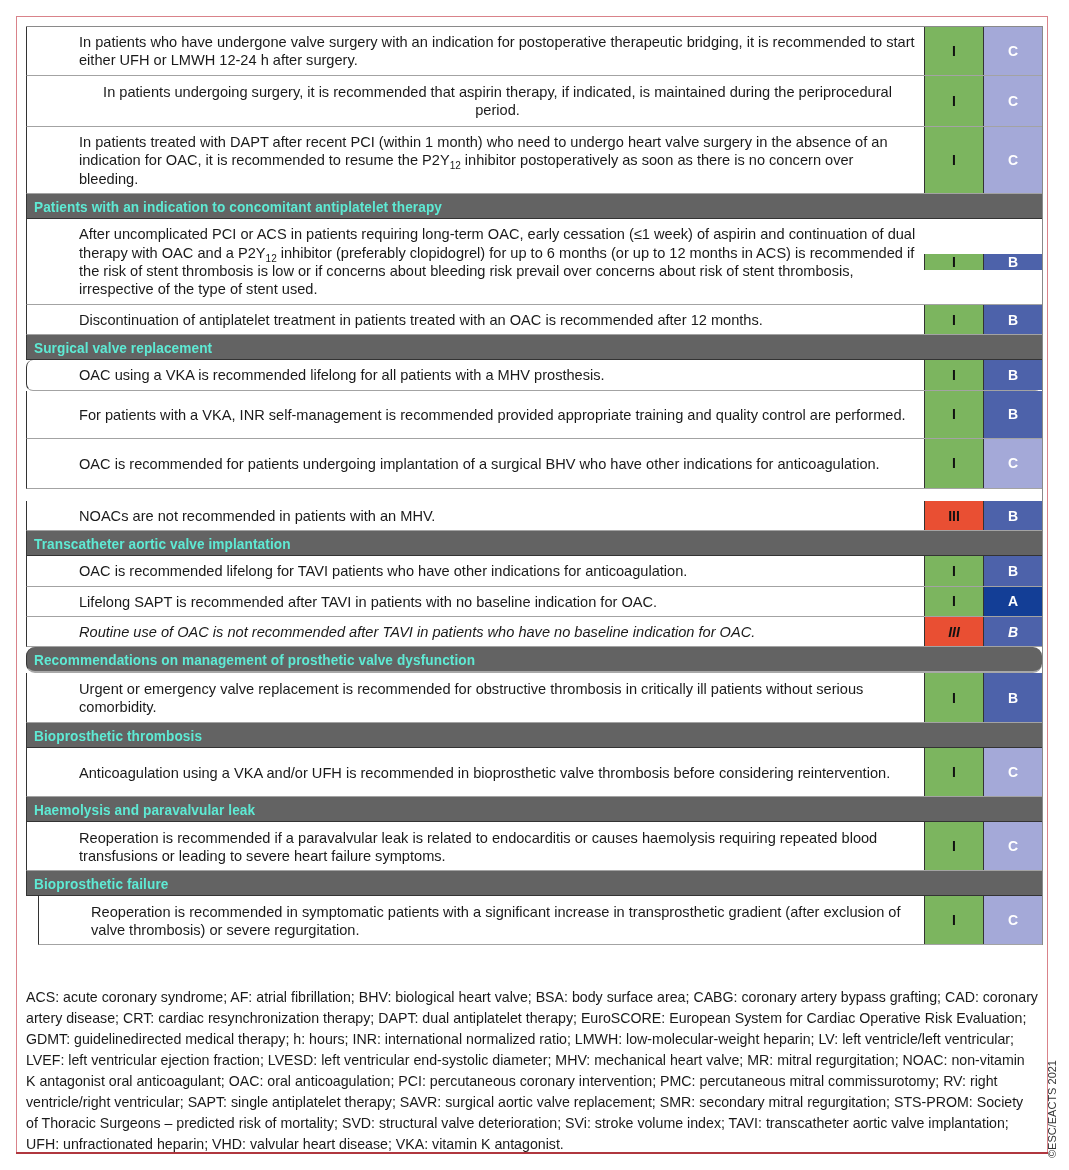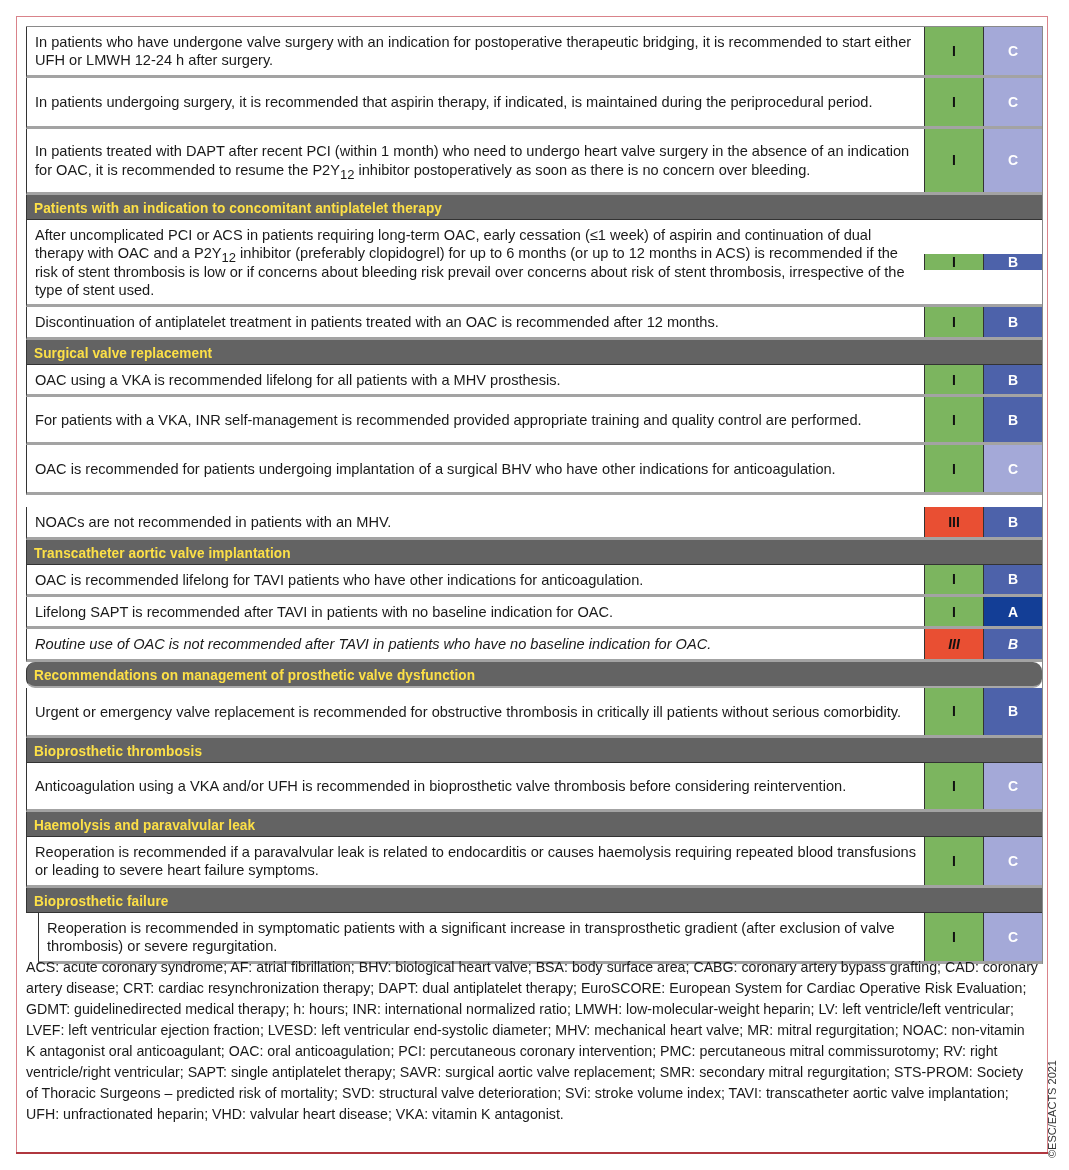--- a/index.html
+++ b/index.html
@@ -3,58 +3,58 @@
 <meta charset="utf-8">
 <style>
   html, body { margin: 0; padding: 0; background: #ffffff; }
   body { width: 1069px; height: 1170px; position: relative; overflow: hidden;
          font-family: "Liberation Sans", sans-serif; color: #1a1a1a; }
   .frame { position: absolute; left: 16px; top: 16px; width: 1032px; height: 1138px;
            border: 1px solid #d9838a; box-sizing: border-box; }
   .frame-bottom { position: absolute; left: 16px; top: 1152px; width: 1032px; height: 2px; background: #b0373f; }
   .table { position: absolute; left: 26px; top: 26px; width: 1016px; border-top: 1px solid #8a8a8a;
            border-right: 1px solid #8a8a8a; }
-  .row { display: flex; border-left: 1px solid #333; border-bottom: 3px solid #a3a3a3; box-sizing: border-box; }
+  .row { display: flex; border-left: 1px solid #333; border-bottom: 1px solid #a3a3a3; box-sizing: border-box; padding-left: 44px; }
   .row .text { flex: 1; background: #fff; padding: 6px 8px 5px 8px; font-size: 14.6px; line-height: 18.4px;
                display: flex; align-items: center; }
   .row .cls { width: 58px; display: flex; align-items: center; justify-content: center;
               font-weight: bold; font-size: 14px; color: #111; border-left: 1px solid #333; }
   .row .lvl { width: 58px; display: flex; align-items: center; justify-content: center;
               font-weight: bold; font-size: 14px; color: #fff; border-left: 1px solid #333; }
   .cls-I { background: #7cb55f; }
   .cls-III { background: #e94f33; }
   .lvl-A { background: #133e96; }
   .lvl-B { background: #4d62aa; }
   .lvl-C { background: #a4a9d8; }
-  .section { background: #636363; color: #fde047; font-weight: bold; font-size: 15.5px; line-height: 22px;
+  .section { background: #636363; color: #5eead4; font-weight: bold; font-size: 15.5px; line-height: 22px;
              padding: 2px 7px; border-left: 1px solid #333; border-bottom: 1px solid #333;
              font-family: "Liberation Sans", sans-serif; letter-spacing: 0.1px; transform-origin: left; }
   .section span { display: inline-block; transform: scaleX(0.88); transform-origin: left; }
   .section.light-bottom { border-bottom: 2px solid #a8a8a8; }
-  sub { font-size: 13px; vertical-align: -4px; line-height: 0; }
-  .footnote { position: absolute; left: 26px; top: 957px; width: 1012px; font-size: 14.2px; line-height: 21px;
+  sub { font-size: 10px; vertical-align: -4px; line-height: 0; }
+  .footnote { position: absolute; left: 26px; top: 987px; width: 1012px; font-size: 14.2px; line-height: 21px;
               color: #1a1a1a; }
   .copyright { position: absolute; left: 1046px; top: 1158px; font-size: 11px; color: #333;
                transform: rotate(-90deg); transform-origin: left top; white-space: nowrap; }
 </style>
 </head>
 <body>
 
 <div class="frame"></div>
 <div class="frame-bottom"></div>
 
 <div class="table" id="rec-table">
     <div class="row" style="min-height: 46px;">
       <div class="text">
         <span>In patients who have undergone valve surgery with an indication for postoperative therapeutic bridging, it is recommended to start either UFH or LMWH 12-24 h after surgery.</span>
       </div>
       <div class="cls cls-I">I</div>
       <div class="lvl lvl-C">C</div>
     </div>
-    <div class="row" style="min-height: 51px;">
+    <div class="row" style="min-height: 51px; text-align: center;">
       <div class="text">
         <span>In patients undergoing surgery, it is recommended that aspirin therapy, if indicated, is maintained during the periprocedural period.</span>
       </div>
       <div class="cls cls-I">I</div>
       <div class="lvl lvl-C">C</div>
     </div>
     <div class="row" style="min-height: 66px;">
       <div class="text">
         <span><span>In patients treated with DAPT after recent PCI (within 1 month) who need to undergo heart valve surgery in the absence of an indication for OAC, it is recommended to resume the P2Y</span><sub>12</sub><span> inhibitor postoperatively as soon as there is no concern over bleeding.</span></span>
       </div>
@@ -70,21 +70,21 @@
       <div class="lvl lvl-B">B</div>
     </div>
     <div class="row" style="min-height: 30px;">
       <div class="text">
         <span>Discontinuation of antiplatelet treatment in patients treated with an OAC is recommended after 12 months.</span>
       </div>
       <div class="cls cls-I">I</div>
       <div class="lvl lvl-B">B</div>
     </div>
     <div class="section" style="height: 20px;"><span>Surgical valve replacement</span></div>
-    <div class="row" style="min-height: 30px;">
+    <div class="row" style="min-height: 30px; border-radius: 7px;">
       <div class="text">
         <span>OAC using a VKA is recommended lifelong for all patients with a MHV prosthesis.</span>
       </div>
       <div class="cls cls-I">I</div>
       <div class="lvl lvl-B">B</div>
     </div>
     <div class="row" style="min-height: 48px;">
       <div class="text">
         <span>For patients with a VKA, INR self-management is recommended provided appropriate training and quality control are performed.</span>
       </div>

